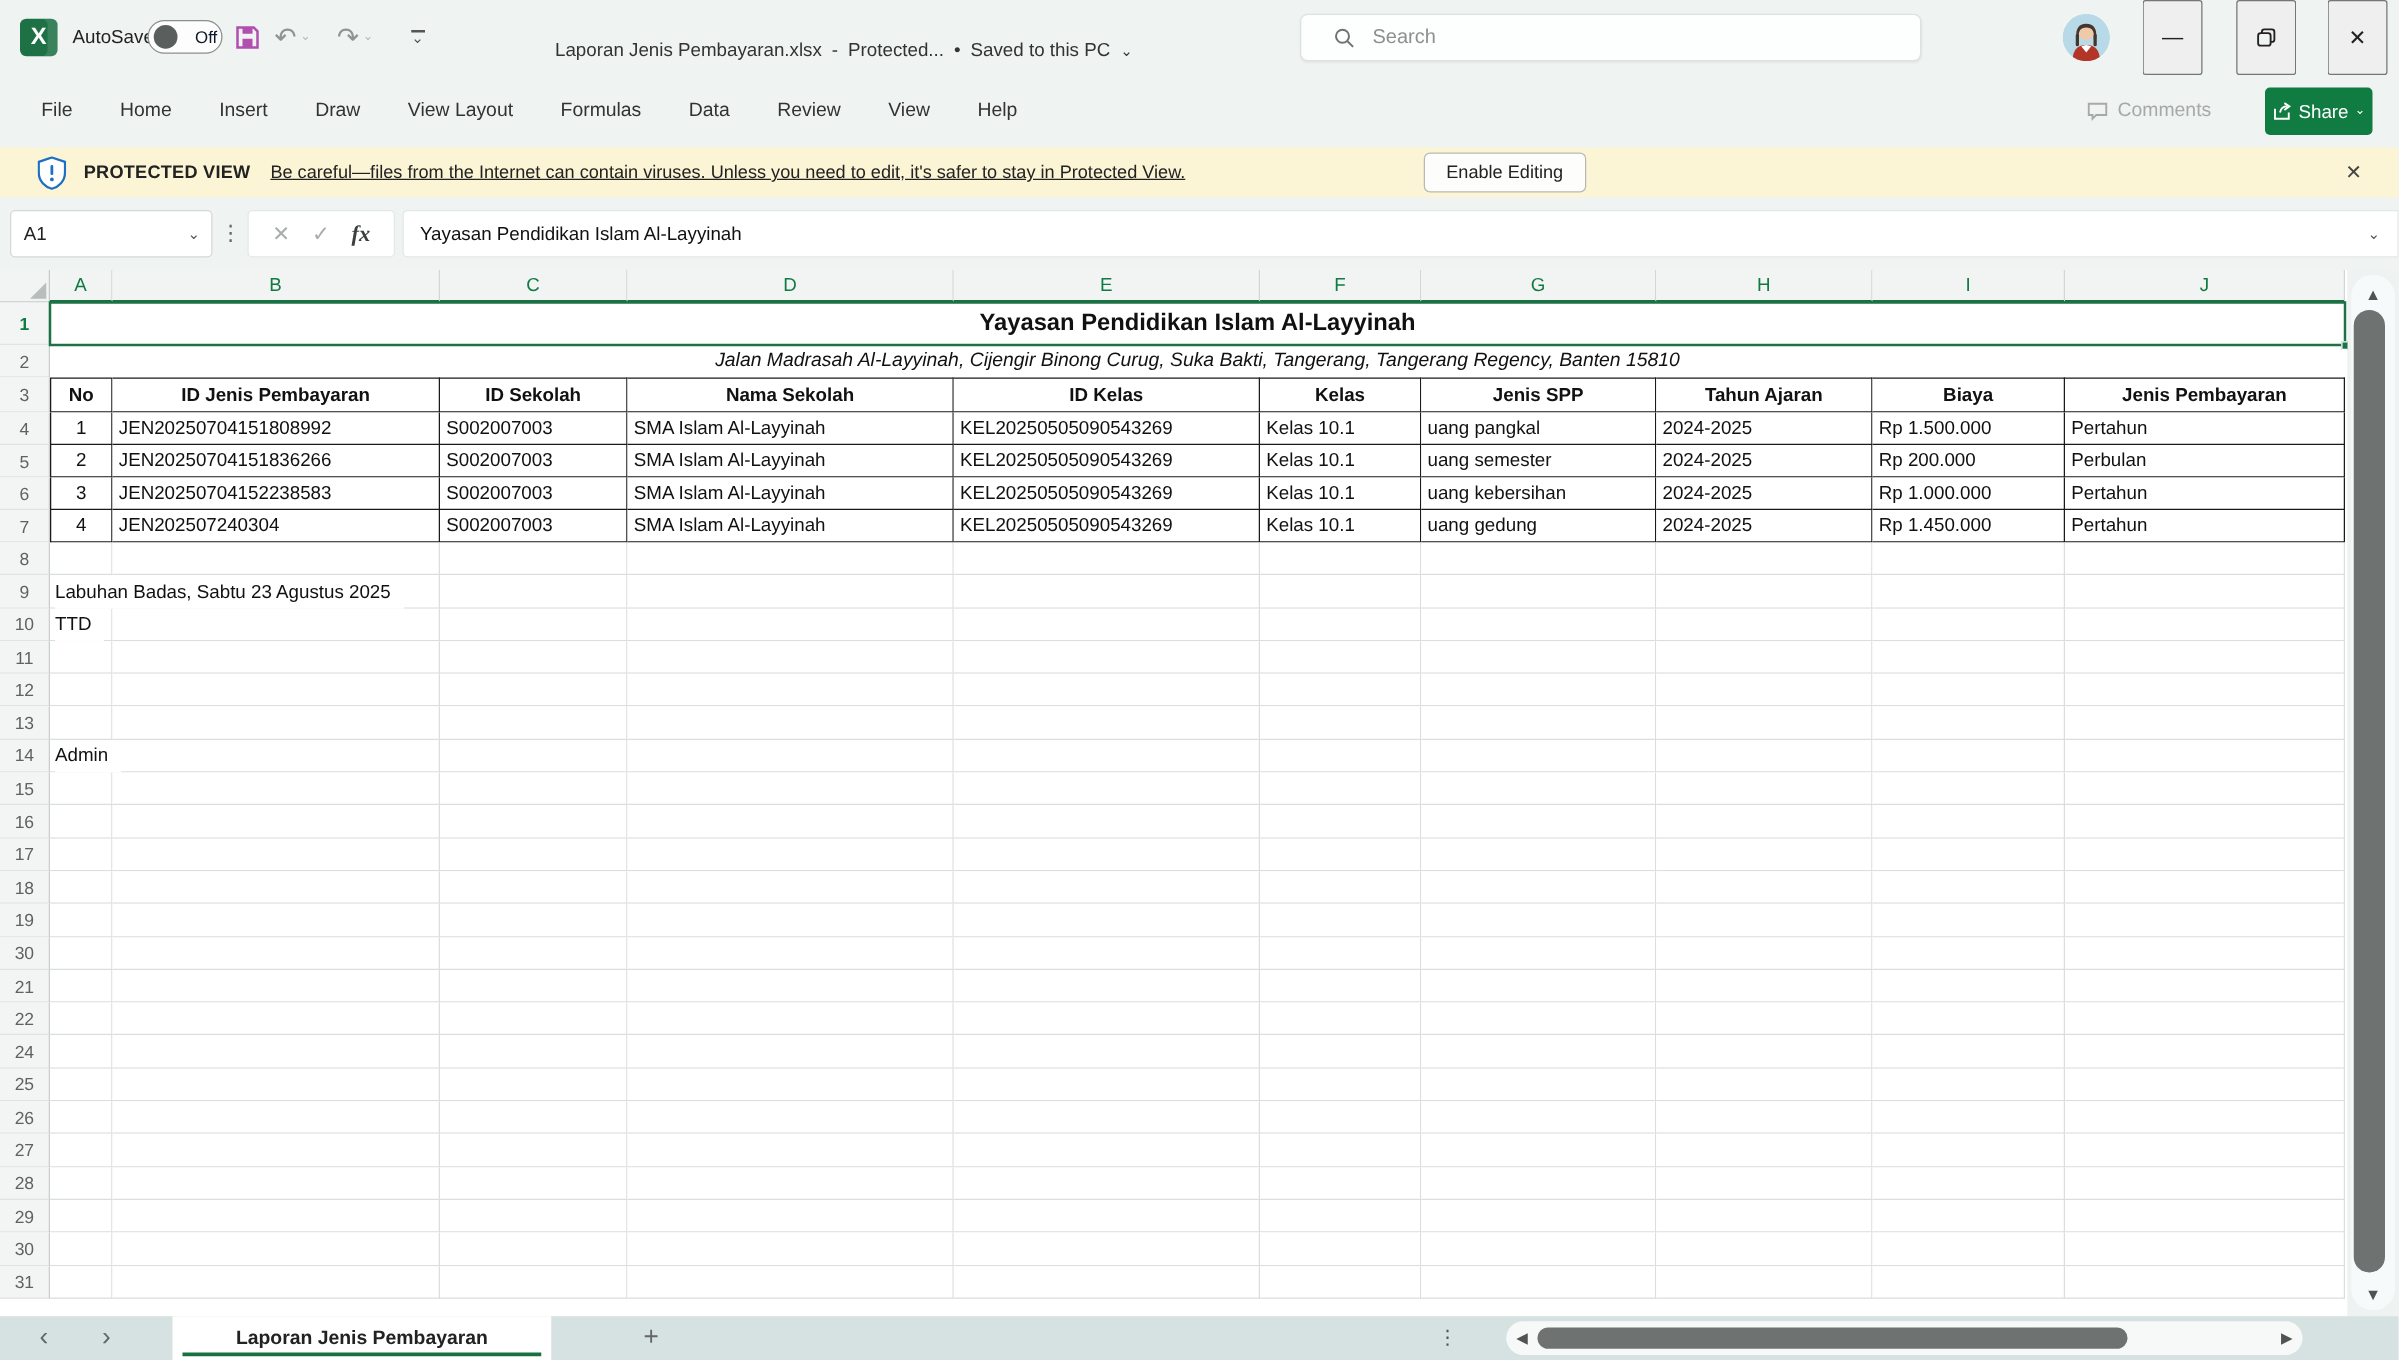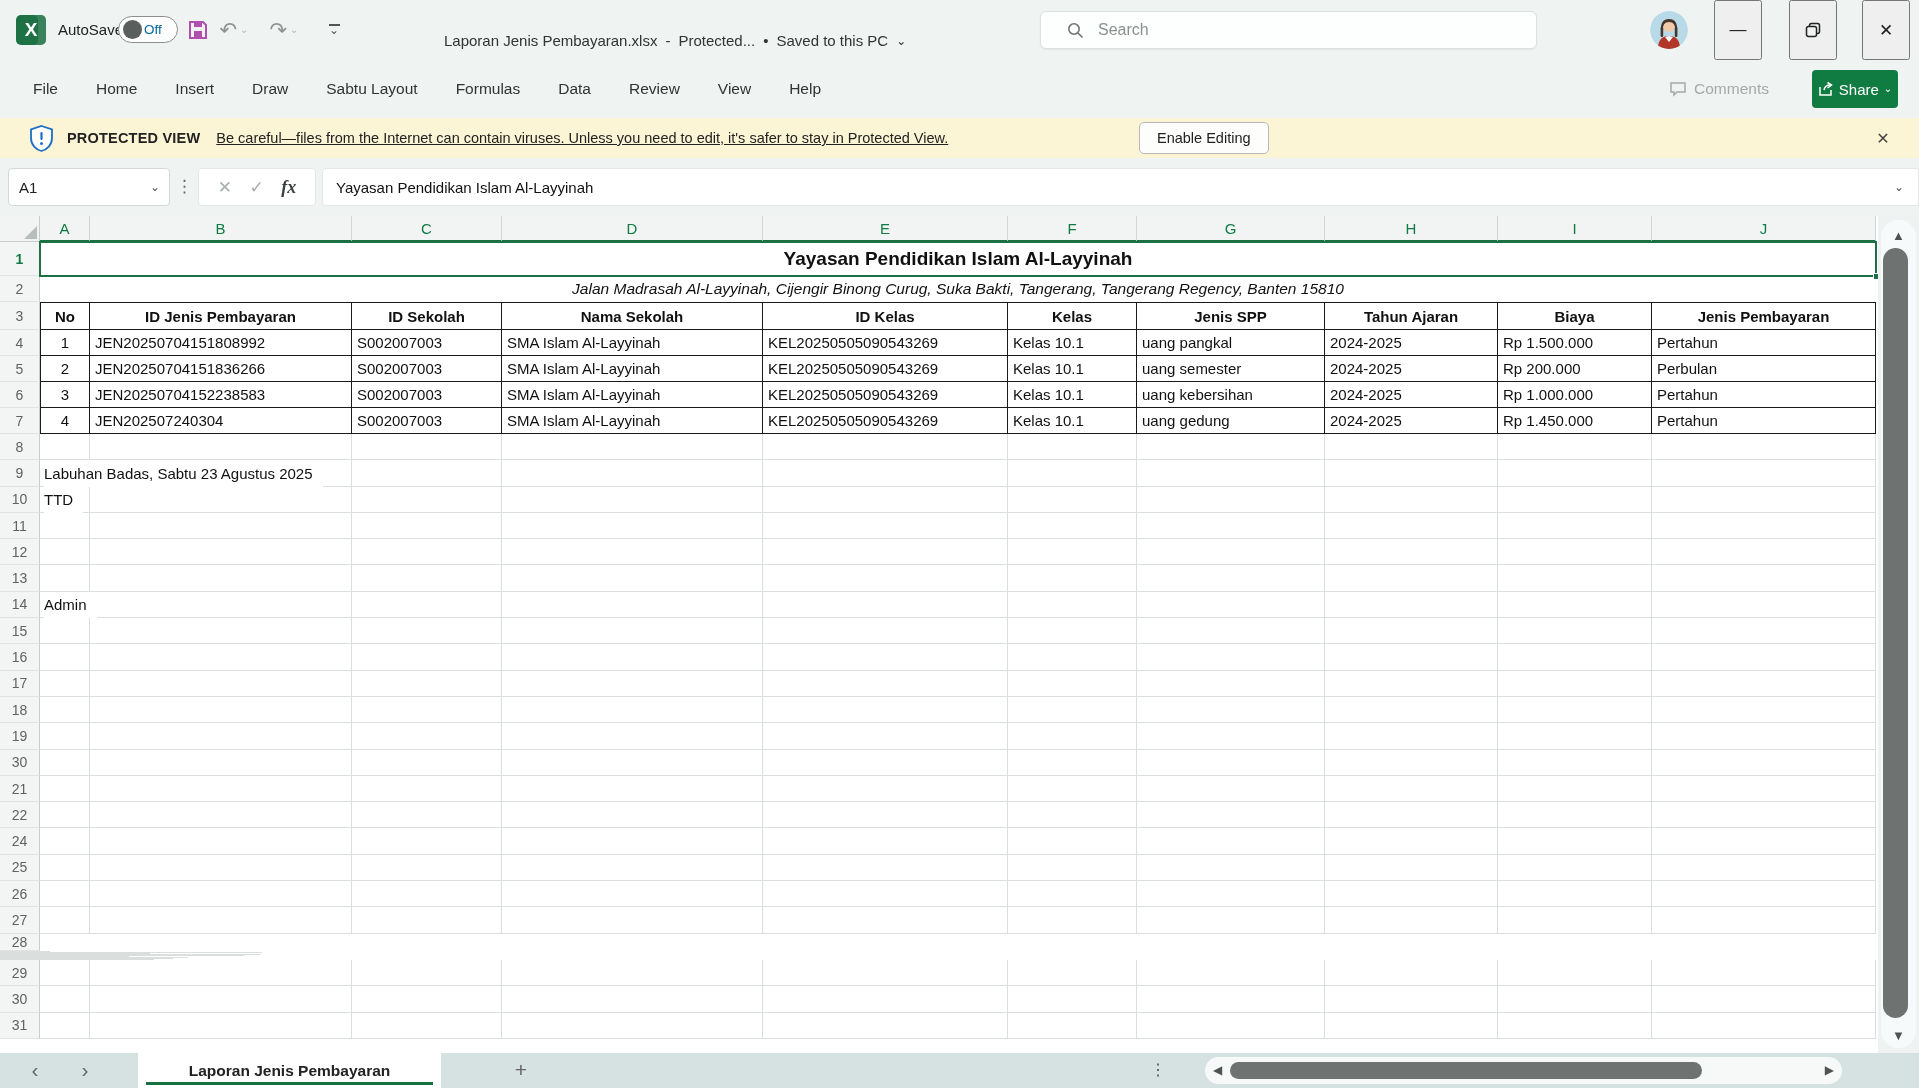--- a/index.html
+++ b/index.html
@@ -9,21 +9,21 @@
 
   
   .titlebar { position:absolute; top:0; left:0; width:100%; height:60px; display:flex; align-items:center; }
   .xl-icon { position:absolute; left:16px; top:15px; width:30px; height:30px; background:#1e7145; border-radius:5px;
              color:#fff; font-weight:bold; font-size:19px; display:flex; align-items:center; justify-content:center;
              box-shadow:inset -8px 0 0 rgba(255,255,255,0.12); }
   .autosave-label { position:absolute; left:58px; top:21px; font-size:15px; color:#222; }
   .toggle { position:absolute; left:118px; top:16px; width:60px; height:27px; border:1px solid #8a8f8e; border-radius:14px;
             background:#fdfdfd; display:flex; align-items:center; }
   .toggle .knob { width:19px; height:19px; border-radius:50%; background:#5a5f5e; margin-left:4px; }
-  .toggle .state { font-size:13.5px; color:#0369a1; margin-left:2px; }
+  .toggle .state { font-size:13.5px; color:#0f172a; margin-left:14px; }
   .qat { position:absolute; top:14px; display:flex; align-items:center; justify-content:center; width:32px; height:32px; }
   .chev { font-size:12px; color:#777; line-height:1; }
   .title-group { position:absolute; left:444px; top:32px; display:flex; align-items:center; gap:8px; font-size:15px; color:#333; white-space:nowrap; }
   .searchbox { position:absolute; left:1040px; top:11px; width:497px; height:38px; background:#fdfefe; border:1px solid #dde2e1;
                border-radius:6px; display:flex; align-items:center; box-shadow:0 1px 2px rgba(0,0,0,0.06); }
   .searchbox svg { margin-left:26px; }
   .searchbox input { border:none; outline:none; background:transparent; font-size:16px; color:#444; margin-left:14px; width:380px; font-family:"Liberation Sans",sans-serif; }
   .searchbox input::placeholder { color:#8b9190; }
   .avatar { position:absolute; left:1650px; top:11px; width:38px; height:38px; border-radius:50%; overflow:hidden; }
   .winbtn { position:absolute; top:0; width:48px; height:60px; display:flex; align-items:center; justify-content:center; color:#222; font-size:17px; }
@@ -173,21 +173,21 @@
     </button>
     <button class="winbtn" style="left:1862px;" type="button">✕</button>
   </div>
 
   <div class="ribbon">
     <div class="tabs" id="ribbonTabs">
         <button class="rtab">File</button>
         <button class="rtab">Home</button>
         <button class="rtab">Insert</button>
         <button class="rtab">Draw</button>
-        <button class="rtab">Sabtu Layout</button>
+        <button class="rtab">View Layout</button>
         <button class="rtab">Formulas</button>
         <button class="rtab">Data</button>
         <button class="rtab">Review</button>
         <button class="rtab">View</button>
         <button class="rtab">Help</button>
       </div>
     <button class="comments-btn" type="button">
       <svg width="18" height="18" viewBox="0 0 18 18">
         <path d="M2 3 h14 v9 h-8 l-3 3 v-3 h-3 z" fill="none" stroke="#a6a9a8" stroke-width="1.5"></path>
       </svg>
@@ -564,21 +564,21 @@
           <div class="te" style="width: 262px;"></div>
           <div class="te" style="width: 150px;"></div>
           <div class="te" style="width: 261px;"></div>
           <div class="te" style="width: 245px;"></div>
           <div class="te" style="width: 129px;"></div>
           <div class="te" style="width: 188px;"></div>
           <div class="te" style="width: 173px;"></div>
           <div class="te" style="width: 154px;"></div>
           <div class="te" style="width: 224px;"></div>
         </div>
-        <div class="grow" style="height: 26.3px; flex-direction: column;">
+        <div class="grow" style="height: 26.3px;">
           <div class="rowhdr">28</div>
           <div class="te" style="width: 50px;"></div>
           <div class="te" style="width: 262px;"></div>
           <div class="te" style="width: 150px;"></div>
           <div class="te" style="width: 261px;"></div>
           <div class="te" style="width: 245px;"></div>
           <div class="te" style="width: 129px;"></div>
           <div class="te" style="width: 188px;"></div>
           <div class="te" style="width: 173px;"></div>
           <div class="te" style="width: 154px;"></div>

